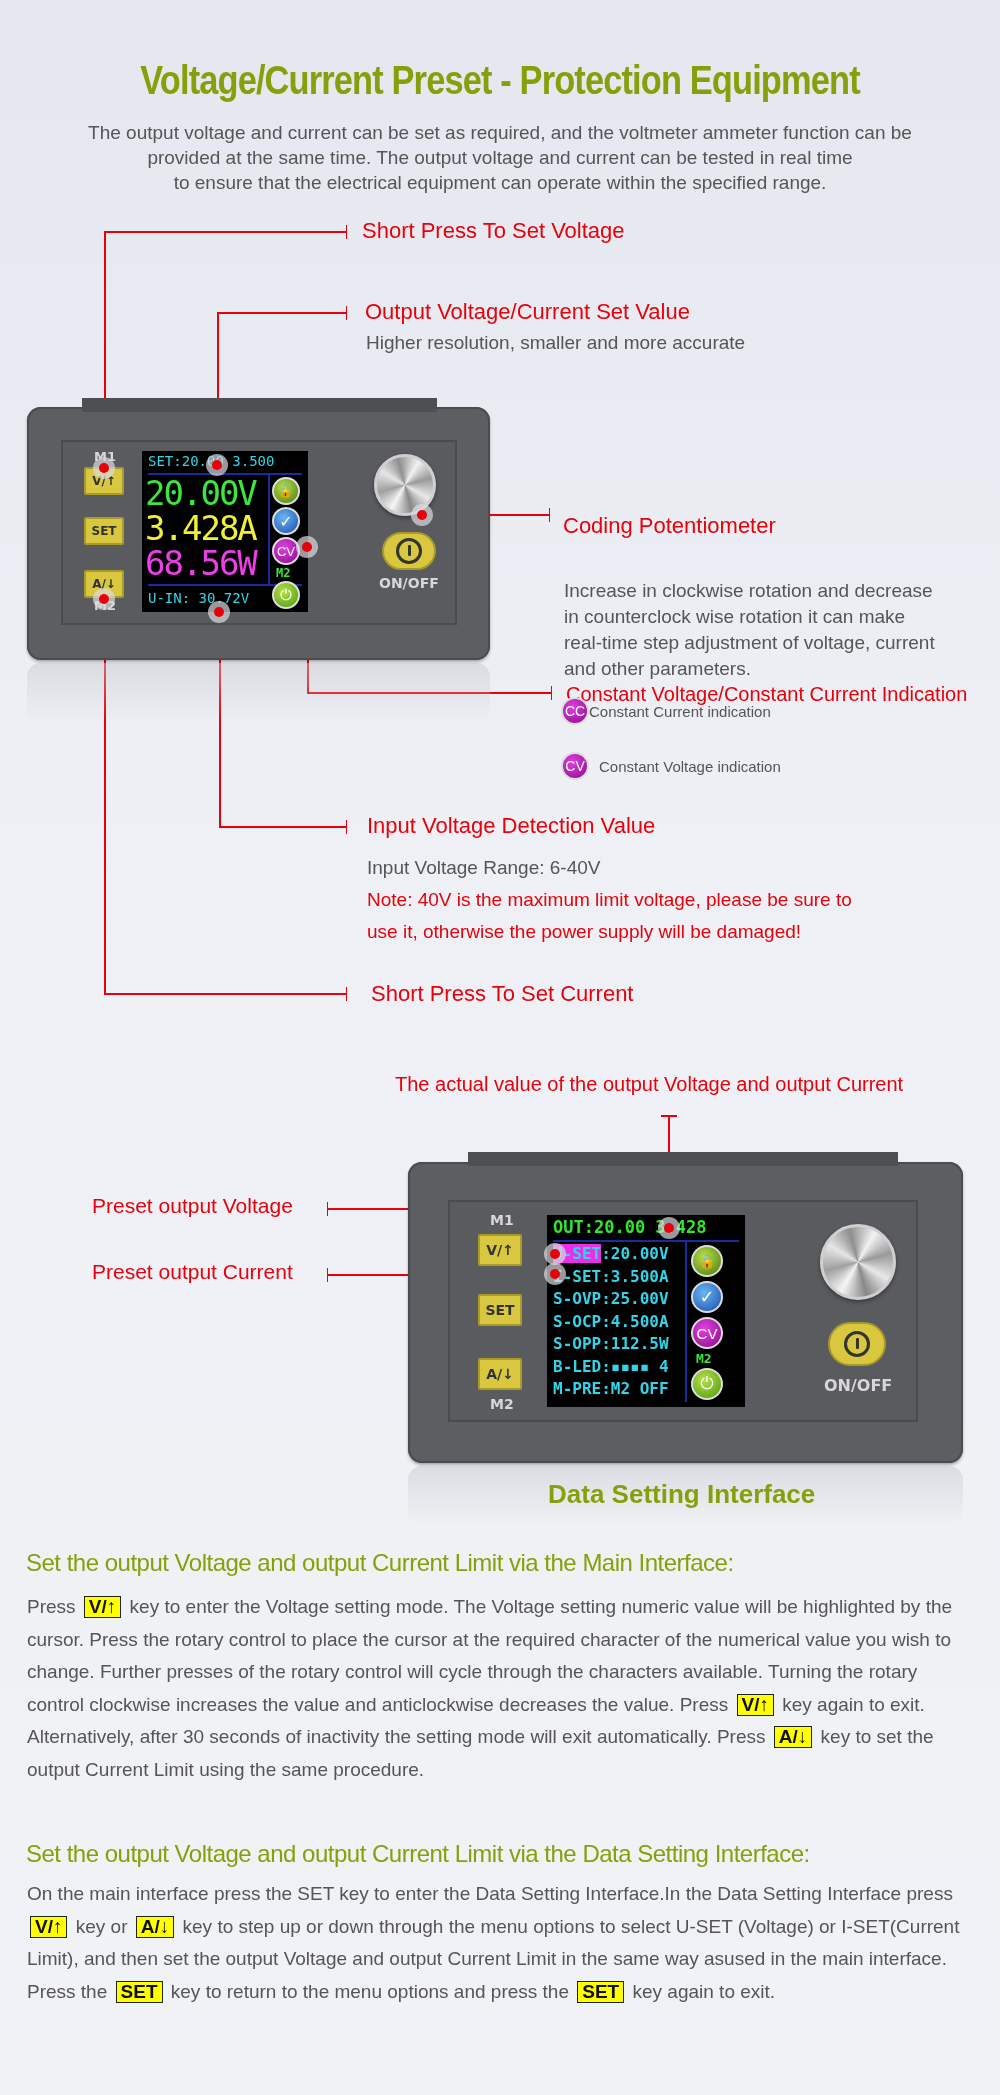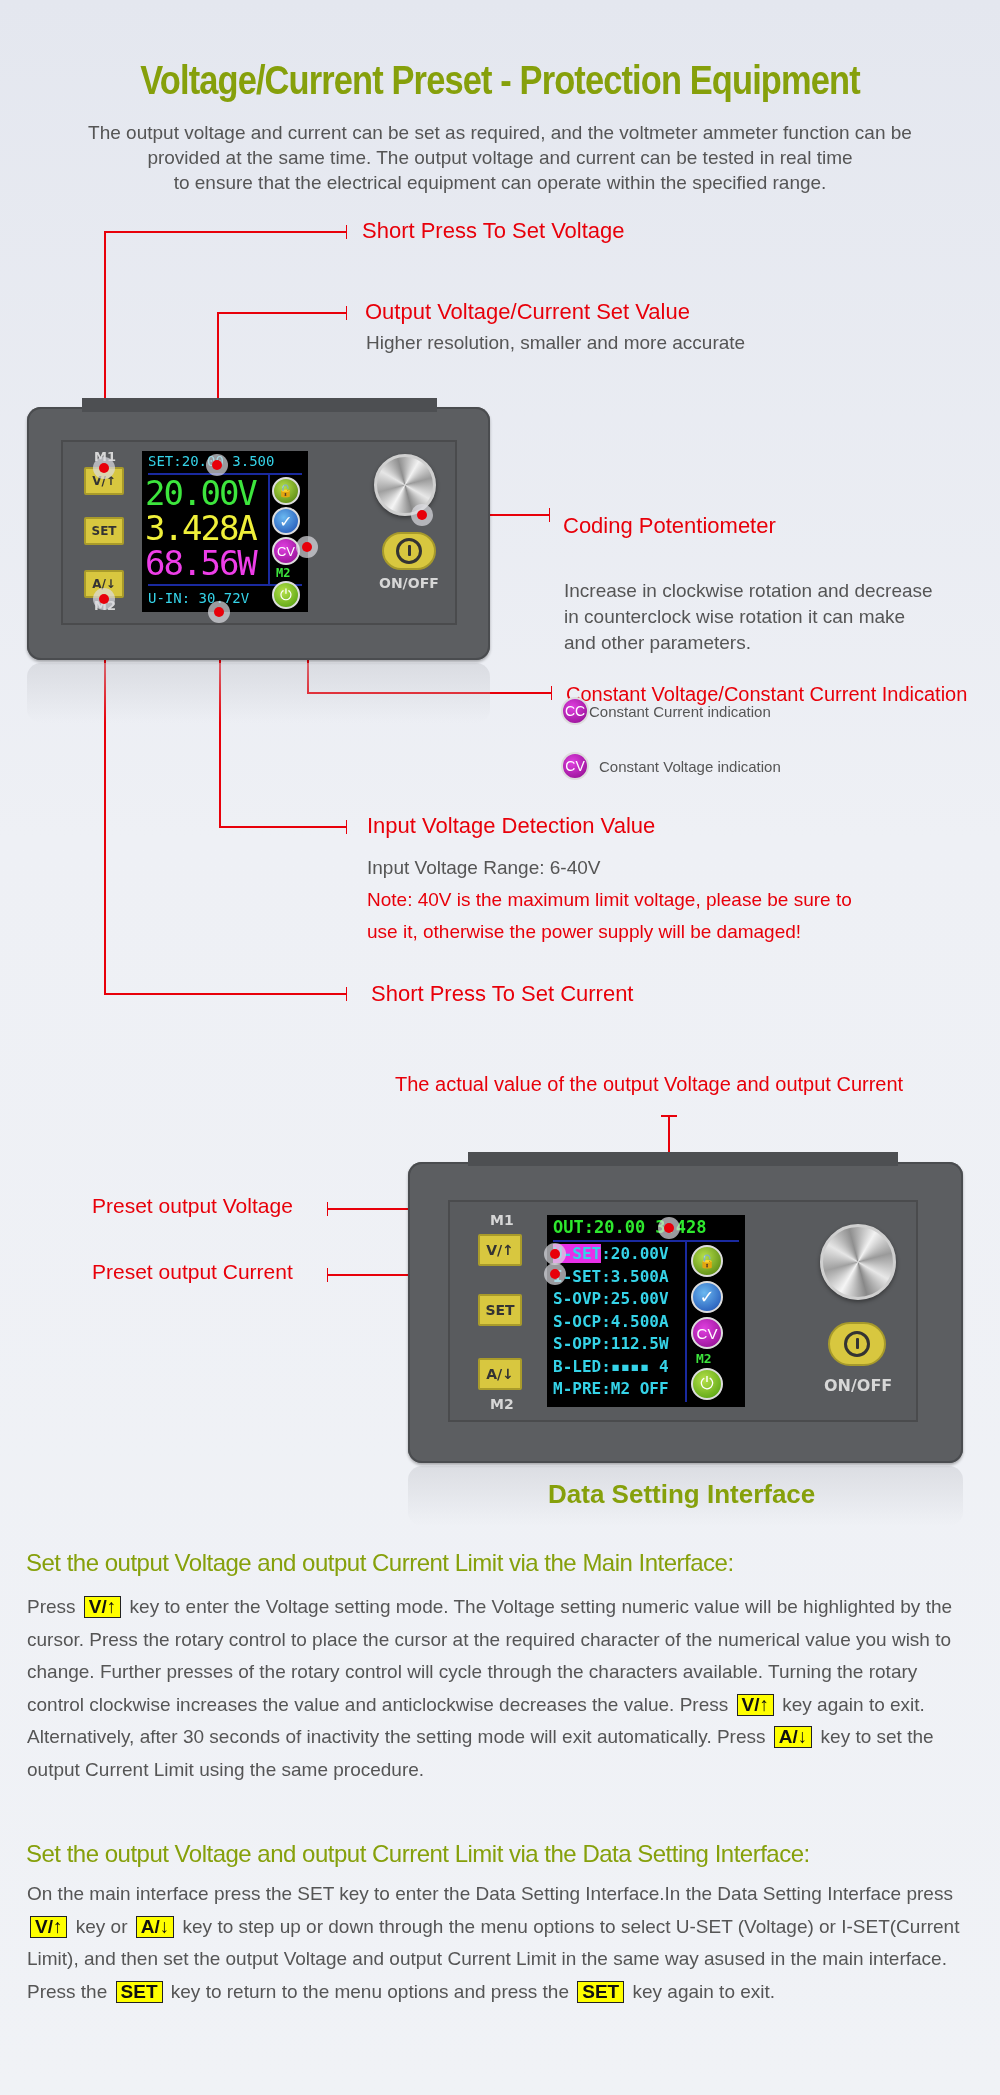--- a/index.html
+++ b/index.html
@@ -101,20 +101,21 @@
 
 <div class="abs ann-title" style="left:365px;top:299px;">Output Voltage/Current Set Value</div>
 <div class="abs ann-body" style="left:366px;top:330px;">
   <div>Higher resolution, smaller and more accurate</div>
 </div>
 
 <div class="abs ann-title" style="left:563px;top:501px;margin-top:12px;">Coding Potentiometer</div>
 <div class="abs ann-body" style="left:564px;top:532px;margin-top:46px;">
   <div>Increase in clockwise rotation and decrease</div>
   <div>in counterclock wise rotation it can make</div>
+  <div>real-time step adjustment of voltage, current</div>
   <div>and other parameters.</div>
 </div>
 
 <div class="abs ann-title" style="left:566px;top:683px;font-size:20px;">Constant Voltage/Constant Current Indication</div>
 <div class="abs" style="left:561px;top:697px;display:flex;align-items:center;">
   <span class="icon-circle" style="position:relative;width:28px;height:28px;background:radial-gradient(circle at 40% 35%,#e040e0,#8a0a8a);font-size:14px;">CC</span>
   <span class="mini">Constant Current indication</span>
 </div>
 <div class="abs" style="left:561px;top:752px;display:flex;align-items:center;gap:10px;">
   <span class="icon-circle" style="position:relative;width:28px;height:28px;background:radial-gradient(circle at 40% 35%,#e040e0,#8a0a8a);font-size:14px;">CV</span>

